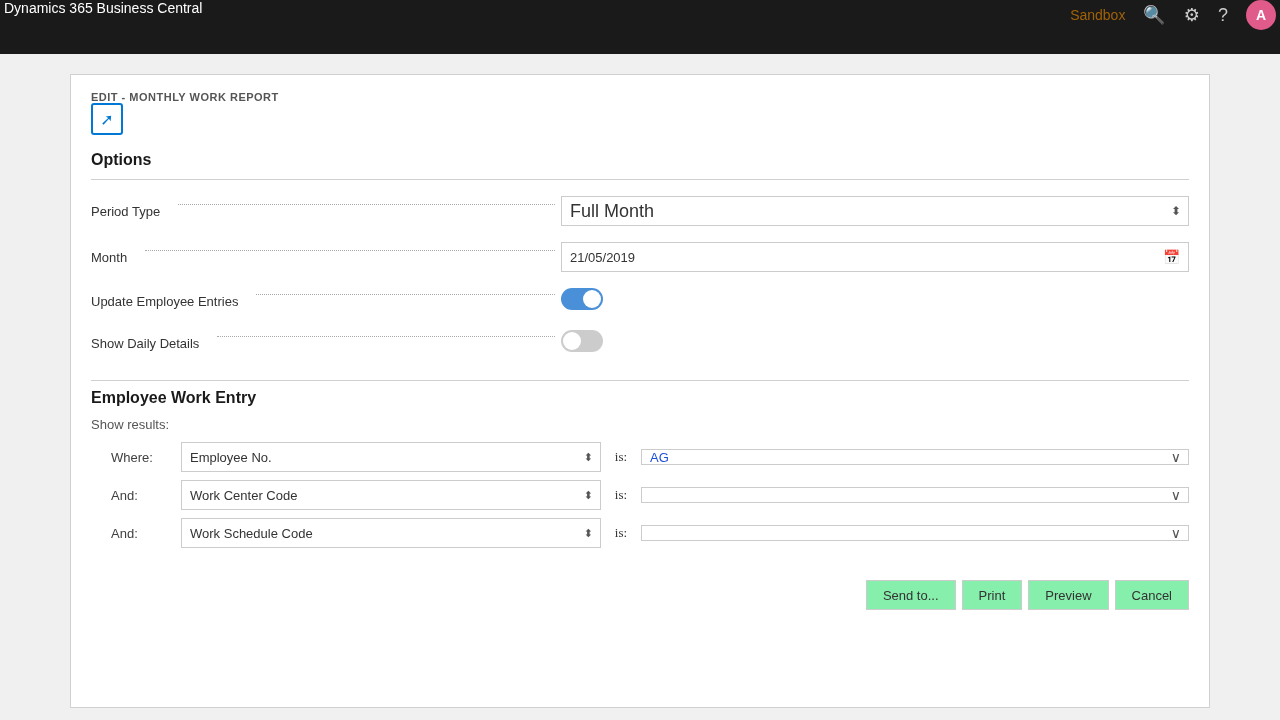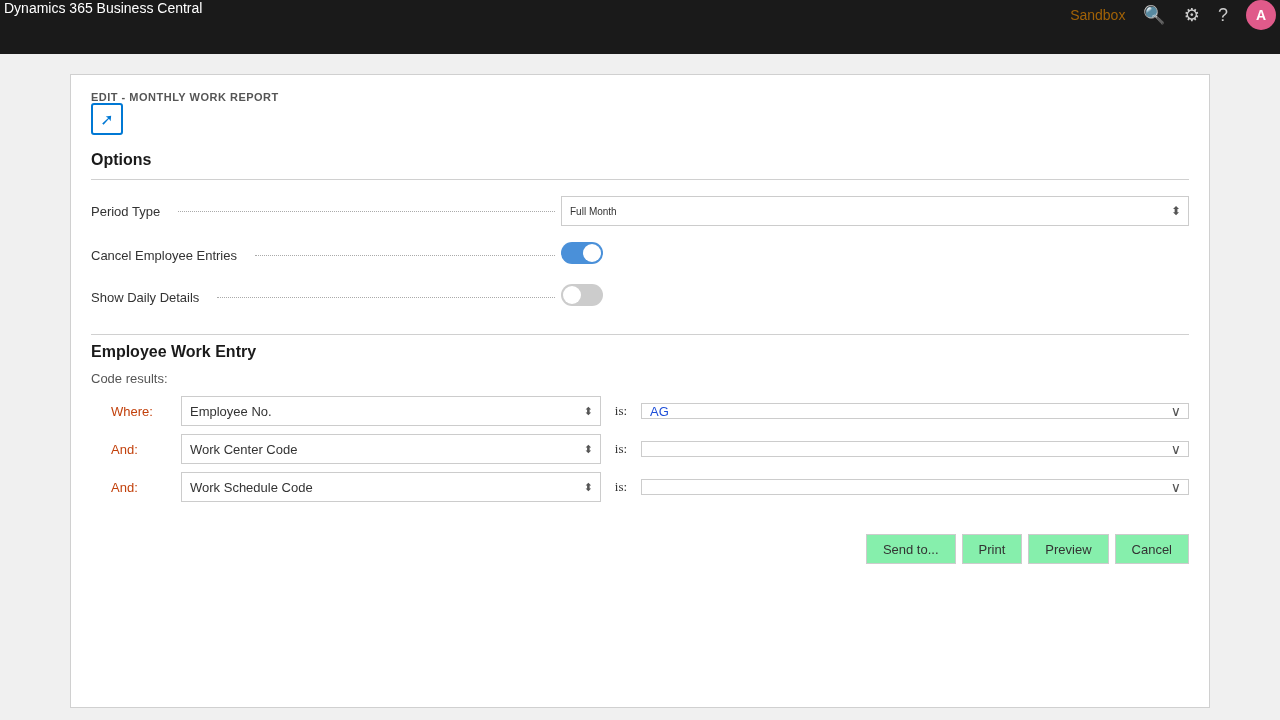--- a/index.html
+++ b/index.html
@@ -125,21 +125,20 @@
       display: flex;
       align-items: center;
       padding: 8px 0;
       min-height: 38px;
     }
     .form-label {
       width: 470px;
       font-size: 13px;
       color: #333;
       display: flex;
-      align-items: center;
       gap: 12px;
     }
     .form-label-text {
       white-space: nowrap;
       font-size: 13px;
       color: #333;
     }
     .dotted-line {
       flex: 1;
       border-bottom: 1px dotted #aaa;
@@ -151,21 +150,21 @@
       flex: 1;
     }
 
     
     .select-control {
       width: 100%;
       height: 30px;
       border: 1px solid #ccc;
       background: white;
       padding: 0 8px;
-      font-size: 10px;
+      font-size: 18px;
       color: #333;
       appearance: none;
       -webkit-appearance: none;
       cursor: pointer;
       outline: none;
     }
     .select-wrapper {
       position: relative;
       width: 100%;
     }
@@ -254,21 +253,21 @@
       padding-left: 20px;
     }
     .filter-row {
       display: flex;
       align-items: center;
       gap: 10px;
     }
     .filter-label {
       width: 60px;
       font-size: 13px;
-      color: #c2410c;
+      color: #404040;
     }
     .filter-select-wrapper {
       position: relative;
       width: 420px;
     }
     .filter-select-wrapper select {
       width: 100%;
       height: 30px;
       border: 1px solid #ccc;
       background: white;
@@ -384,24 +383,36 @@
           <div class="select-wrapper">
             <select class="select-control">
               <option>Full Month</option>
               <option>Week</option>
               <option>Day</option>
             </select>
           </div>
         </div>
       </div>
 
-
       <div class="form-row">
         <div class="form-label">
-          <span class="form-label-text">Cancel Employee Entries</span>
+          <span class="form-label-text">Month</span>
+          <span class="dotted-line"></span>
+        </div>
+        <div class="form-control-wrap">
+          <div class="input-wrapper">
+            <input type="text" class="input-control" value="21/05/2019" style="">
+            <span class="calendar-icon">📅</span>
+          </div>
+        </div>
+      </div>
+
+      <div class="form-row">
+        <div class="form-label">
+          <span class="form-label-text">Update Employee Entries</span>
           <span class="dotted-line"></span>
         </div>
         <div class="form-control-wrap">
           <div class="toggle-wrapper">
             <button class="toggle on"></button>
           </div>
         </div>
       </div>
 
       <div class="form-row">
@@ -414,21 +425,21 @@
             <button class="toggle off"></button>
           </div>
         </div>
       </div>
     </div>
 
     <hr class="section-divider" style="margin: 0 20px 0 20px;">
 
     <div class="section">
       <div class="section-title">Employee Work Entry</div>
-      <div class="show-results-label">Code results:</div>
+      <div class="show-results-label">Show results:</div>
 
       <div class="filter-rows">
 
         <div class="filter-row">
           <span class="filter-label">Where:</span>
           <div class="filter-select-wrapper">
             <select>
               <option selected="">Employee No.</option>
               <option>Work Center Code</option>
               <option>Work Schedule Code</option>

